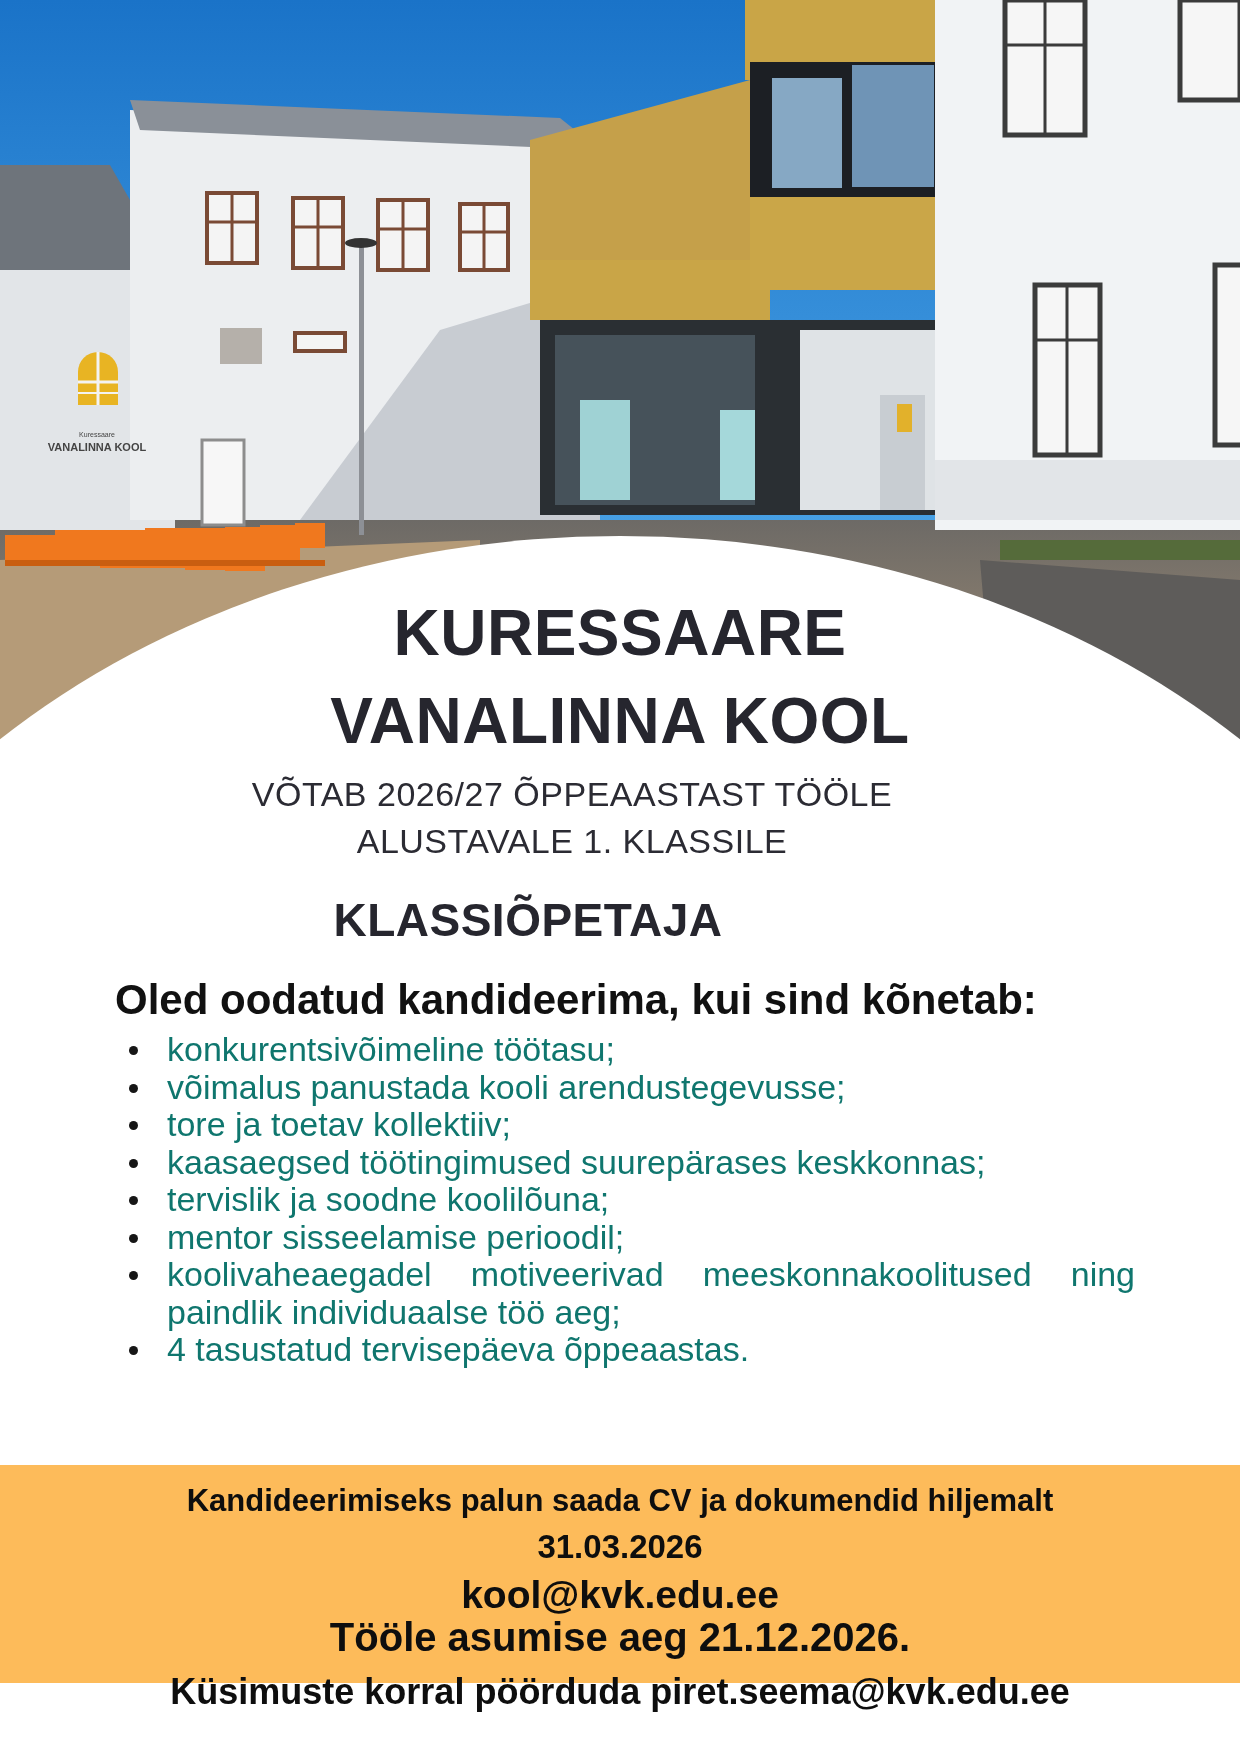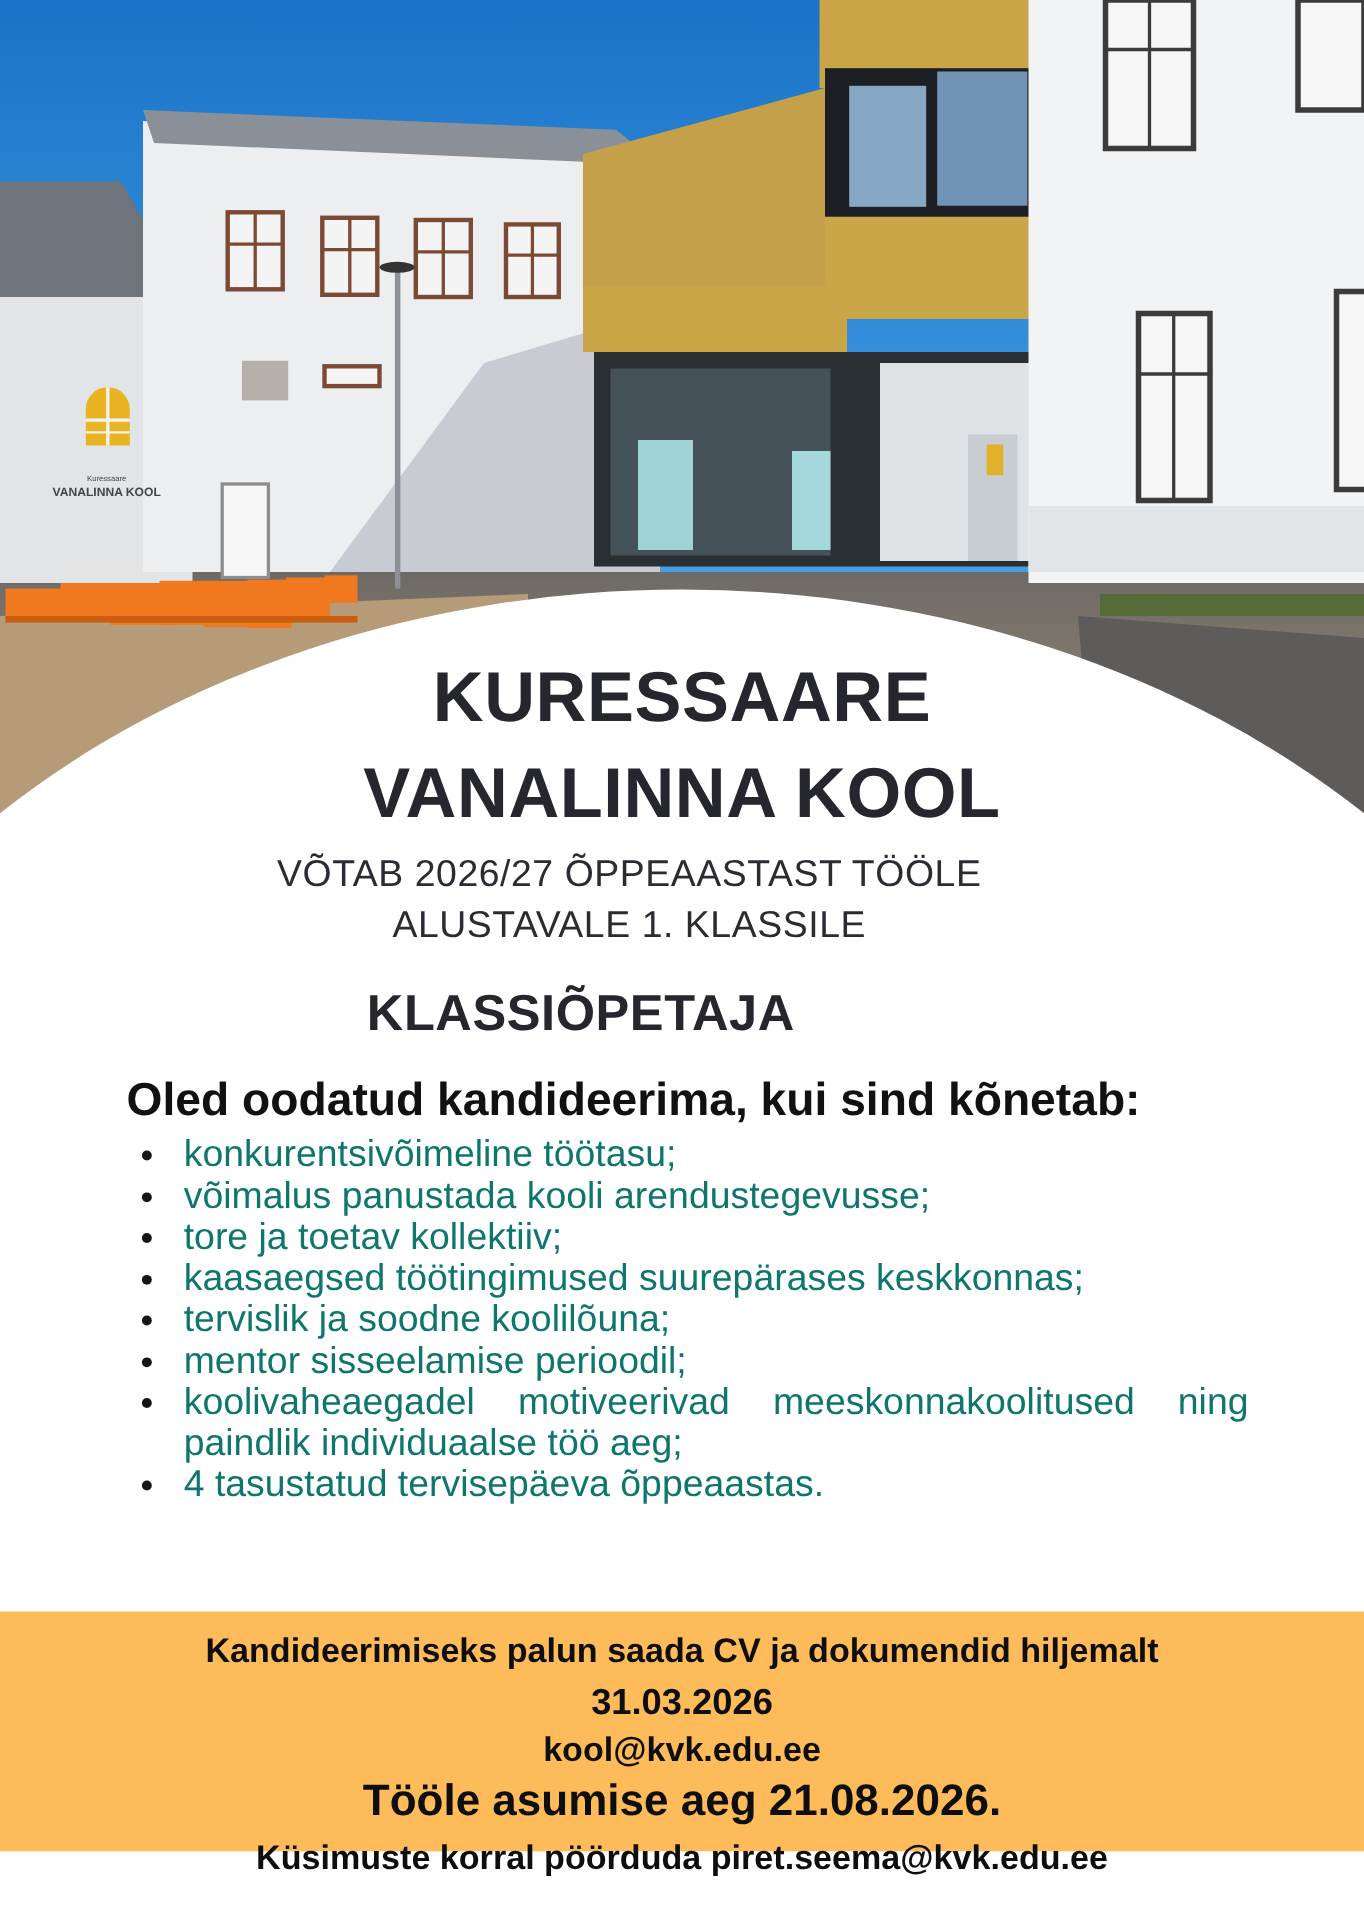--- a/index.html
+++ b/index.html
@@ -52,23 +52,23 @@
     border-radius: 50%; background: #161616;
   }
 
   .footer {
     position: absolute; left: 0; top: 1465px; width: 1240px; height: 218px;
     background: #fdbb5a; text-align: center; color: #0e0e0e;
   }
   .footer .line { position: absolute; left: 0; width: 1240px; font-weight: 700; }
   .f1 { top: 18px; font-size: 31px; }
   .f2 { top: 63px; font-size: 33px; }
-  .f3 { top: 108px; font-size: 31px; }
+  .f3 { top: 108px; font-size: 39px; }
   .f4 { top: 150px; font-size: 40px; }
-  .f5 { top: 206px; font-size: 31px; }
+  .f5 { top: 206px; font-size: 36px; }
 </style>
 </head>
 <body>
 
 <div class="hero">
   <svg width="1240" height="800" viewBox="0 0 1240 800">
     <defs>
       <linearGradient id="sky" x1="0" y1="0" x2="0" y2="1">
         <stop offset="0" stop-color="#1a73c8"></stop>
         <stop offset="1" stop-color="#4aa3e6"></stop>
@@ -194,15 +194,15 @@
     <li><span class="bullet"></span><span>mentor sisseelamise perioodil;</span></li>
     <li><span class="bullet"></span><span>koolivaheaegadel motiveerivad meeskonnakoolitused ning paindlik individuaalse töö aeg;</span></li>
     <li><span class="bullet"></span><span>4 tasustatud tervisepäeva õppeaastas.</span></li>
   </ul>
 </div>
 
 <div class="footer">
   <div class="line f1">Kandideerimiseks palun saada CV ja dokumendid hiljemalt</div>
   <div class="line f2">31.03.2026</div>
   <div class="line f3">kool@kvk.edu.ee</div>
-  <div class="line f4">Tööle asumise aeg 21.08.2026.</div>
+  <div class="line f4">Tööle asumise aeg 21.12.2026.</div>
   <div class="line f5">Küsimuste korral pöörduda piret.seema@kvk.edu.ee</div>
 </div>
 
 </body></html>

